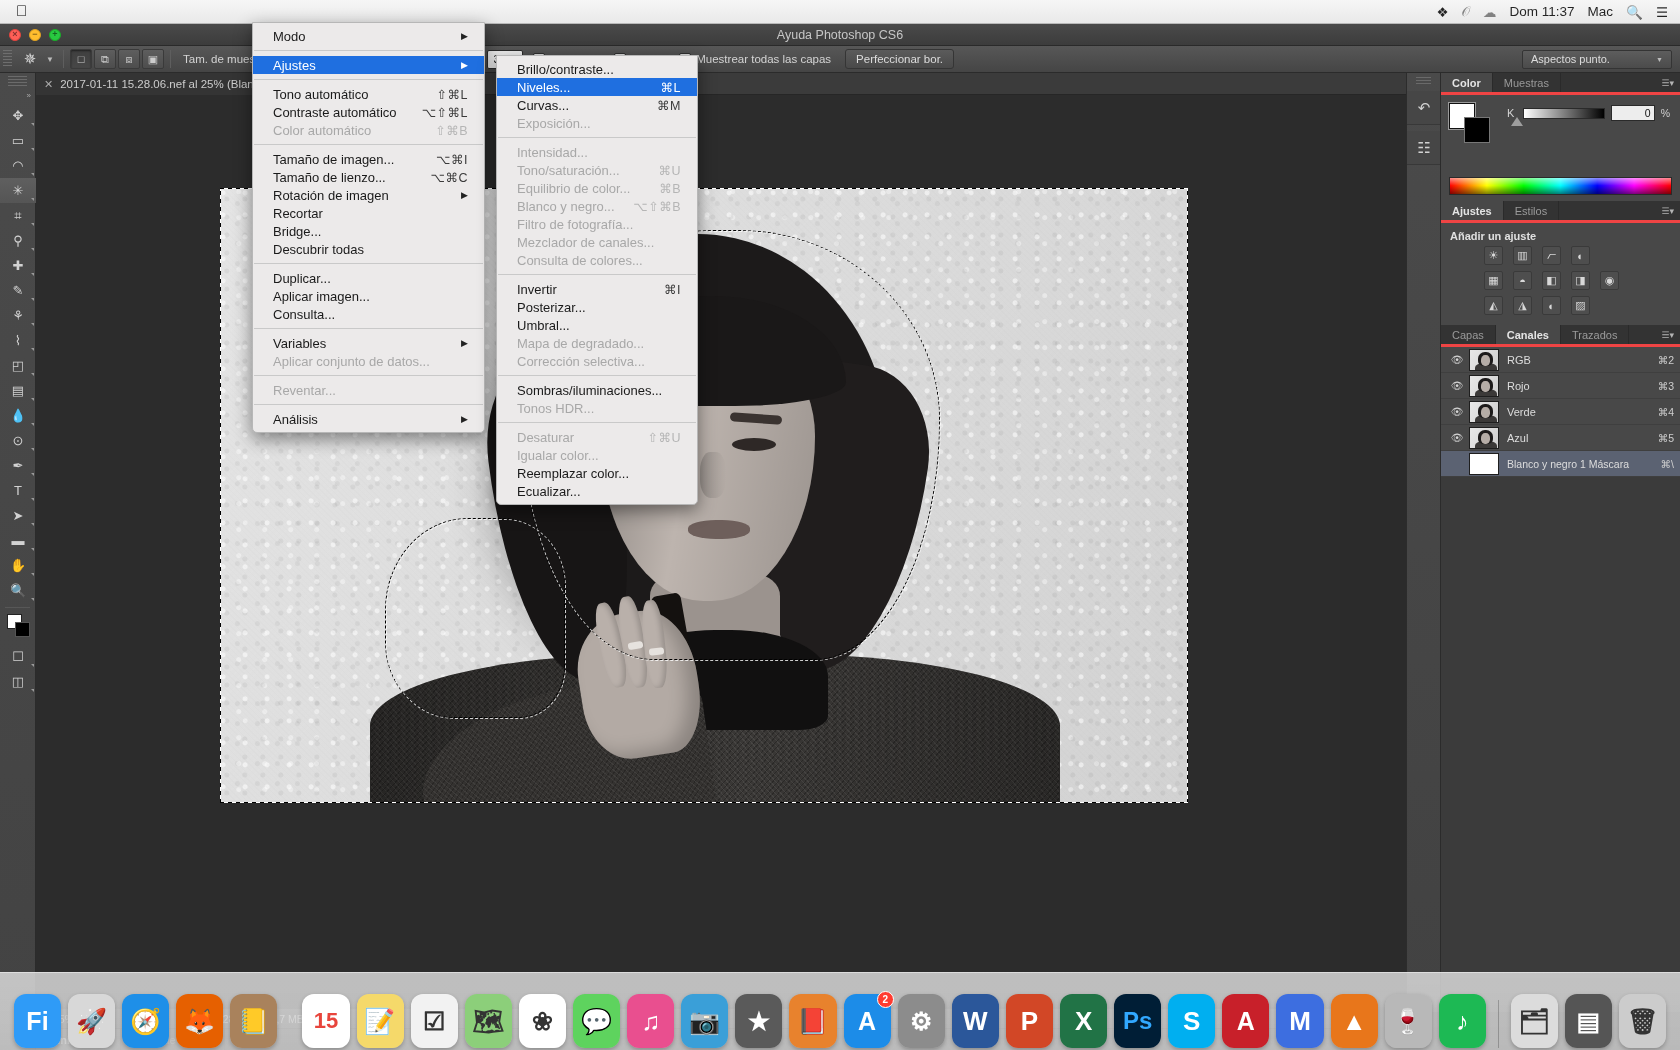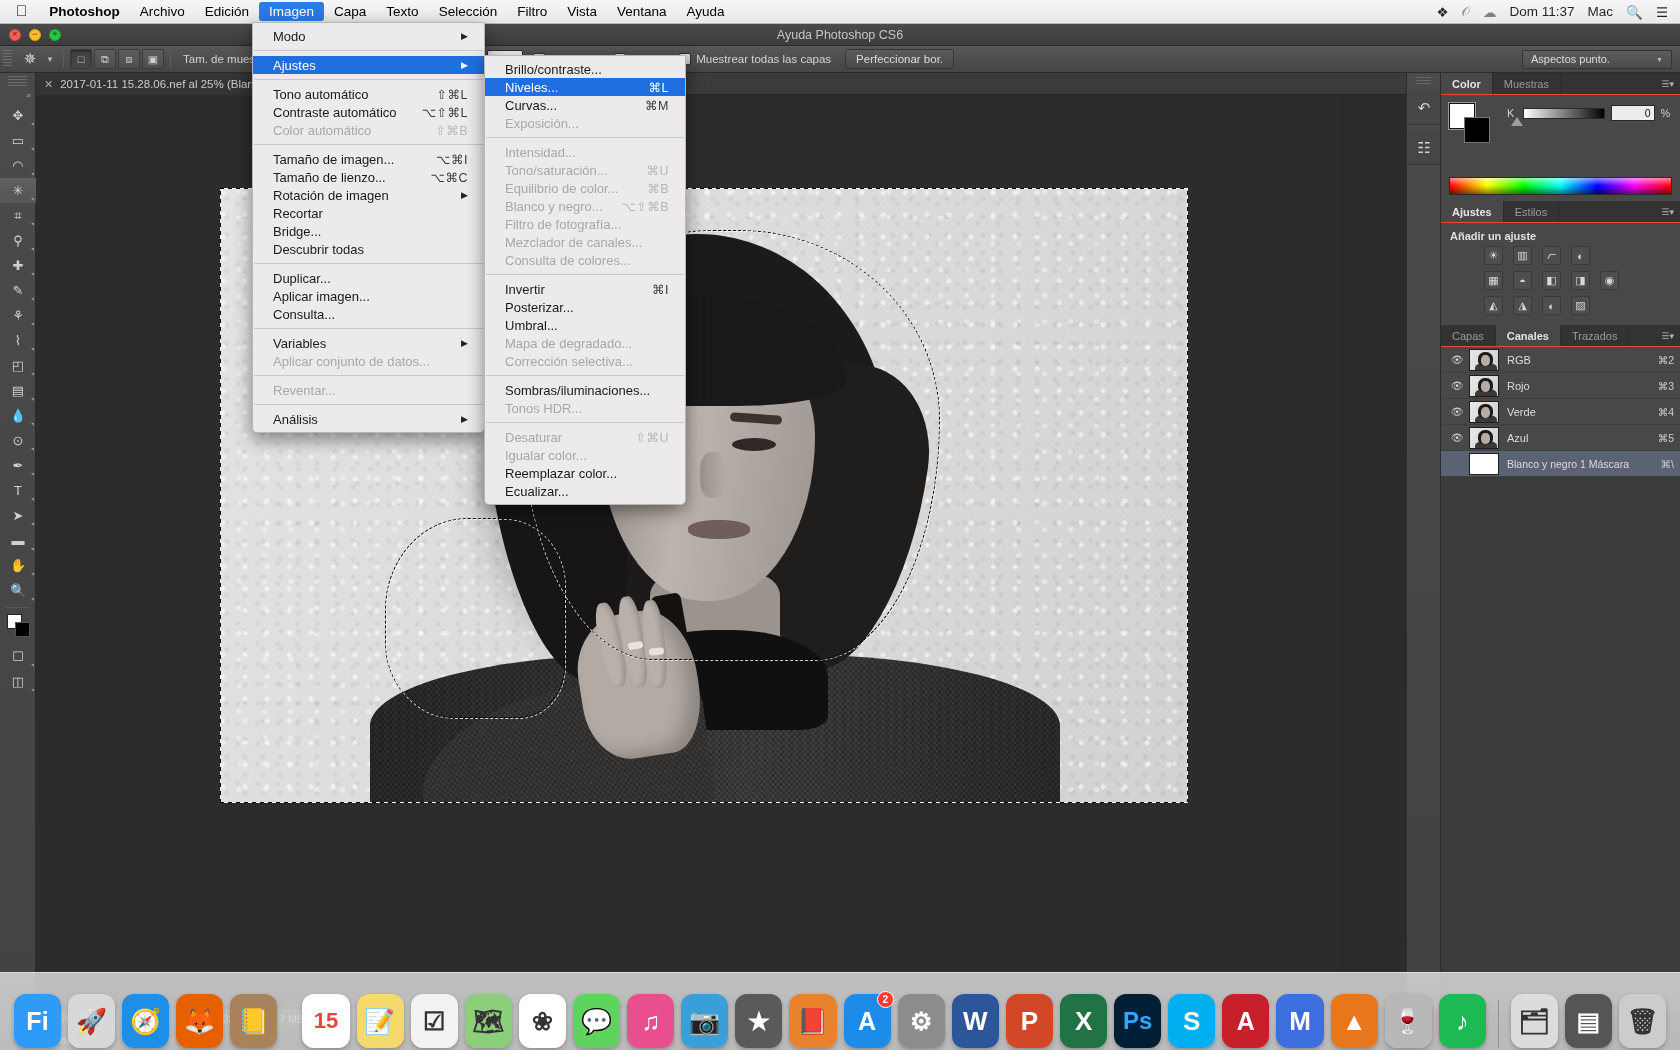--- a/index.html
+++ b/index.html
@@ -206,21 +206,21 @@
   .dock-rail { position:absolute; top:73px; right:240px; width:34px; bottom:38px;
                background:linear-gradient(to bottom,#4a4a4a,#424242); border-left:1px solid #2c2c2c; }
   .rail-btn { width:34px; height:34px; margin:6px 0; display:flex; align-items:center;
               justify-content:center; color:#d2d2d2; font-size:15px;
               background:#464646; border-bottom:1px solid #383838; }
   .rail-grip { height:8px; margin:4px 9px 0 9px;
                background-image: repeating-linear-gradient(to bottom,#6a6a6a 0 1px,transparent 1px 3px); }
 
   .panelcol { position:absolute; top:73px; right:0; width:240px; bottom:38px; background:#3b3b3b;
               border-left:1px solid #2b2b2b; }
-  .ptabs { display:flex; height:22px; background:#333; border-bottom:1px solid #ef4444;
+  .ptabs { display:flex; height:22px; background:#333; border-bottom:3px solid #ef4444;
            align-items:stretch; }
   .ptab { padding:0 11px; display:flex; align-items:center; font-size:11px; color:#9a9a9a;
           border-right:1px solid #2a2a2a; }
   .ptab.sel { background:#484848; color:#e4e4e4; font-weight:bold; }
   .ptabs .pmenu { margin-left:auto; display:flex; align-items:center; padding:0 6px;
                   color:#b4b4b4; font-size:9px; }
 
   .panel-body { background:#484848; }
 
   
@@ -291,42 +291,29 @@
   .menu .row .lbl { flex:1; }
   .menu .row .key { color:#3a3a3a; font-size:12.5px; padding-left:18px; letter-spacing:.5px; }
   .menu .row .sub { margin-left:14px; font-size:9px; color:#222; }
   .menu .row.dis { color:#a8a8a8; }
   .menu .row.dis .key, .menu .row.dis .sub { color:#b5b5b5; }
   .menu .row.hi { background:#1f6fe0; color:#fff; }
   .menu .row.hi .key, .menu .row.hi .sub { color:#fff; }
   .menu .sep { height:1px; background:#c9c9c9; margin:5px 1px; }
 
   #menu-imagen { left:252px; top:22px; width:233px; }
-  #menu-ajustes { left:484px; top:55px; width:202px; }
+  #menu-ajustes { left:496px; top:55px; width:202px; }
 </style>
 </head>
 <body>
 
 <div id="root">
 
   <div class="macbar">
     <div class="apple"></div>
-    <div id="os-menu-items" style="display:flex;align-items:center;">
-        <div class="mi bold">Photoshop</div>
-        <div class="mi">Archivo</div>
-        <div class="mi">Edición</div>
-        <div class="mi active">Imagen</div>
-        <div class="mi">Capa</div>
-        <div class="mi">Texto</div>
-        <div class="mi">Selección</div>
-        <div class="mi">Filtro</div>
-        <div class="mi">Vista</div>
-        <div class="mi">Ventana</div>
-        <div class="mi">Ayuda</div>
-      </div>
     <div class="right">
       <span class="st">❖</span>
       <span class="st stdim">𝒪</span>
       <span class="st stdim">☁</span>
       <span class="st">Dom 11:37</span>
       <span class="st">Mac</span>
       <span class="st">🔍</span>
       <span class="st">☰</span>
     </div>
   </div>

